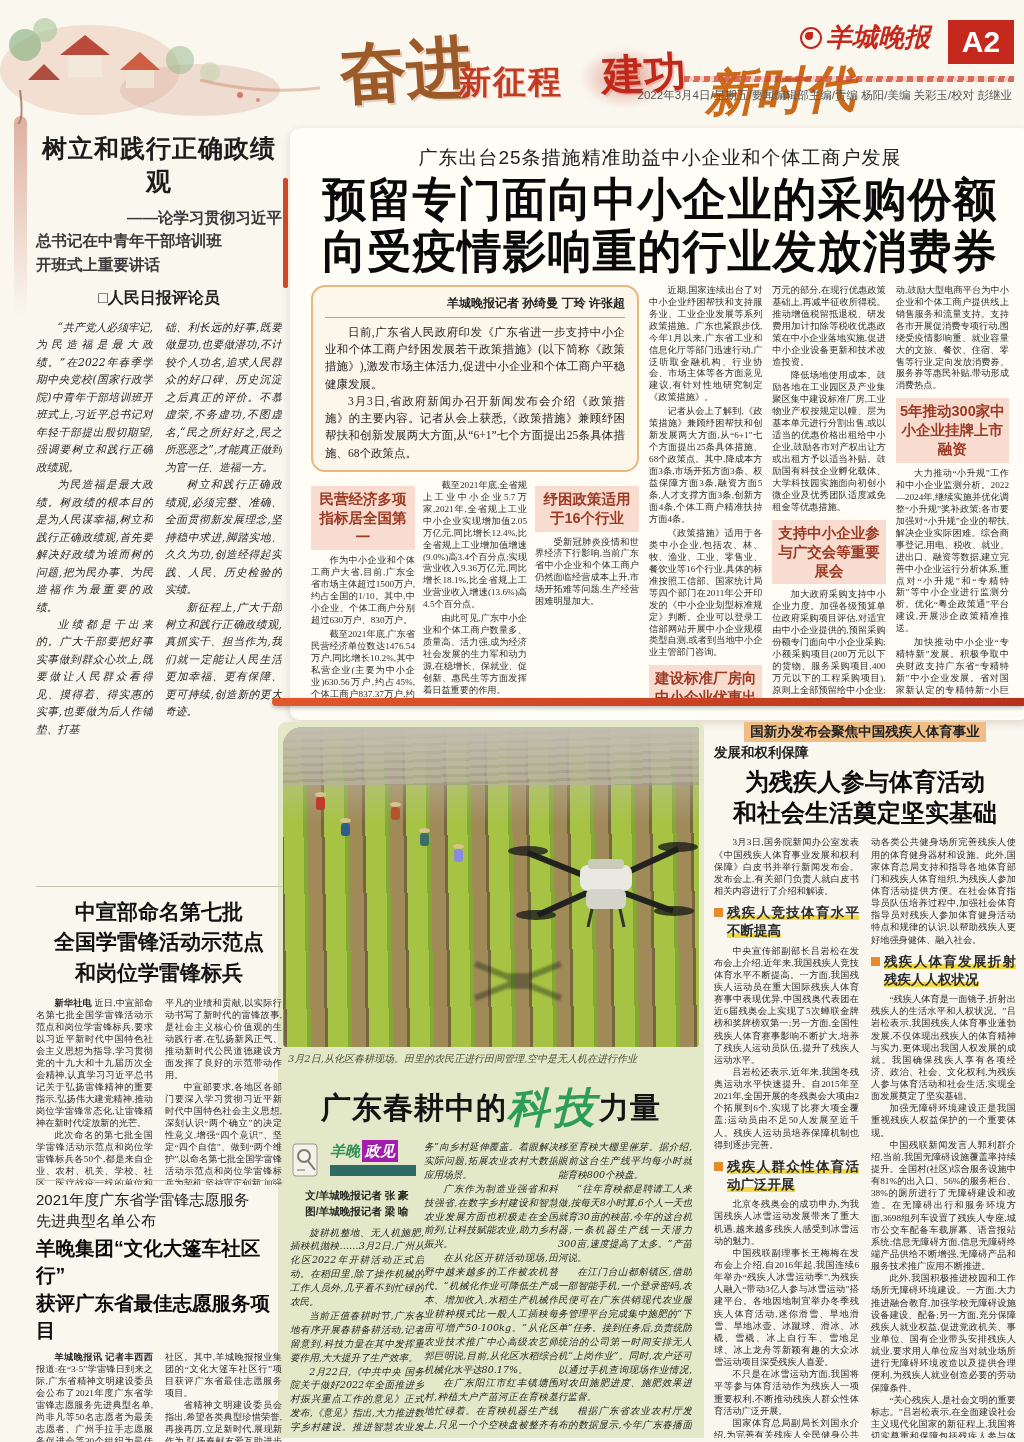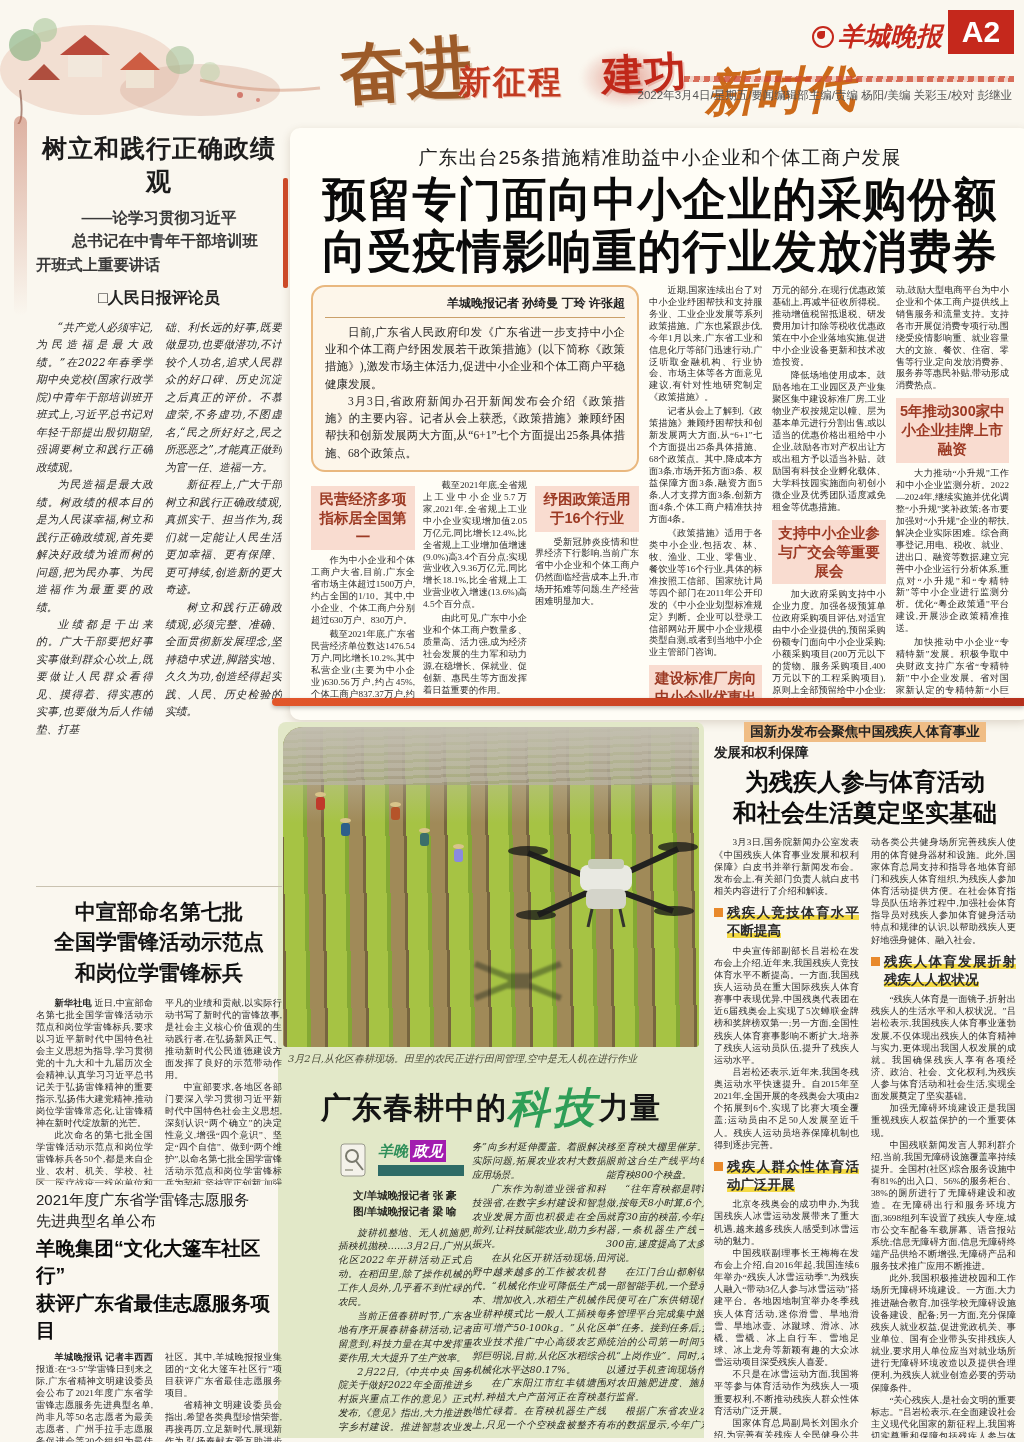--- a/index.html
+++ b/index.html
@@ -8,35 +8,35 @@
 
   
   .banner{position:absolute;left:0;top:0;width:1024px;height:124px;}
   .banner-art{position:absolute;left:0;top:0;}
   .slogan{position:absolute;left:330px;top:18px;width:600px;height:100px;font-family:"DejaVu Serif",serif;white-space:nowrap;}
   .sl1{position:absolute;left:10px;top:8px;font-size:66px;font-weight:bold;color:#9c5a28;transform:rotate(-4deg);text-shadow:2px 2px 0 rgba(156,90,40,.25);}
   .sl2{position:absolute;left:128px;top:42px;font-size:33px;font-weight:bold;color:#c23b22;letter-spacing:2px;text-shadow:1px 1px 0 #f2c9b8;}
   .sl3{position:absolute;left:272px;top:28px;font-size:42px;font-weight:bold;color:#c0281a;transform:rotate(-3deg);text-shadow:2px 2px 0 rgba(192,40,26,.2);}
   .sl4{position:absolute;left:375px;top:40px;font-size:50px;font-weight:bold;font-style:italic;color:#cc6a1a;transform:rotate(-2deg);}
   .splash{position:absolute;left:250px;top:30px;width:90px;height:60px;background:radial-gradient(closest-side,rgba(200,50,30,.45),rgba(200,50,30,0));filter:blur(2px);}
-  .masthead{position:absolute;right:10px;top:10px;display:flex;align-items:flex-end;gap:6px;}
+  .masthead{position:absolute;right:10px;top:20px;display:flex;align-items:flex-start;gap:18px;}
   .logo{display:flex;align-items:center;gap:4px;font-family:"DejaVu Serif",serif;font-weight:bold;font-style:italic;font-size:26px;color:#c5281c;}
   .logo-mark{width:18px;height:18px;border:2px solid #c5281c;border-radius:50%;position:relative;}
   .logo-mark::after{content:"";position:absolute;left:3px;top:3px;width:8px;height:8px;background:#c5281c;border-radius:50% 0 50% 50%;}
   .pageno{width:66px;height:44px;background:#c5281c;color:#fff;font-family:"Liberation Sans",sans-serif;font-size:30px;font-weight:bold;display:flex;align-items:center;justify-content:center;}
   .red-strip{position:absolute;right:10px;top:76px;width:330px;height:6px;background:repeating-linear-gradient(100deg,#cf4a33 0 6px,rgba(207,74,51,.25) 6px 10px);opacity:.8;}
   .dateline{position:absolute;right:12px;top:88px;font-family:"Liberation Sans",sans-serif;font-size:11.5px;color:#555;}
   .left-paint{position:absolute;left:14px;top:116px;width:13px;height:200px;background:linear-gradient(#c06a52,rgba(192,106,82,0));opacity:.5;border-radius:8px;}
 
   
   .zhengji{position:absolute;left:36px;top:132px;width:246px;height:742px;}
   .zj-title{font-family:"Liberation Sans",sans-serif;font-size:25px;font-weight:bold;color:#1c1c1c;letter-spacing:1px;text-align:center;}
   .zj-sub{font-family:"Liberation Sans",sans-serif;font-size:15.5px;font-weight:bold;color:#3a3a3a;line-height:1.5;margin-top:8px;}
-  .zj-sub .s1{display:block;text-align:center;}
-  .zj-sub .s2{display:block;margin-left:36px;}
+  .zj-sub .s1{display:block;text-align:right;}
+  .zj-sub .s2{display:block;}
   .zj-sub .s3{display:block;}
   .zj-byline{font-family:"Liberation Sans",sans-serif;font-size:16px;font-weight:bold;text-align:center;margin:12px 0 10px;color:#222;}
   .zj-cols{display:flex;gap:12px;height:540px;overflow:hidden;}
   .zj-col{flex:1;font-family:"DejaVu Serif",serif;font-style:italic;font-size:10.8px;line-height:1.62;color:#262626;text-align:justify;overflow:hidden;}
   .zj-col p{margin:0;text-indent:2em;}
 
   
   .main-card{position:absolute;left:290px;top:128px;width:726px;height:578px;background:#fffdf6;border-radius:10px;box-shadow:0 3px 10px rgba(90,60,30,.18);padding:7px;overflow:hidden;}
   .headline-rule{position:absolute;left:283px;top:178px;width:5px;height:110px;background:#cc4a28;border-radius:2px;}
   .main-bar{position:absolute;left:272px;top:698px;width:752px;height:8px;background:linear-gradient(90deg,#e2572b,#b5311d);border-radius:6px 0 0 6px;box-shadow:0 2px 4px rgba(0,0,0,.25);}
@@ -59,21 +59,21 @@
   .field{position:absolute;left:-60px;top:-40px;width:560px;height:420px;background:repeating-linear-gradient(96deg,#a6c344 0 20px,#84a834 20px 24px,#a08a58 24px 38px,#77653f 38px 41px);transform:rotate(-7deg);}
   .water{position:absolute;left:0;top:0;width:100%;height:30%;background:linear-gradient(rgba(196,192,178,.95),rgba(196,192,178,0));}
   .water2{position:absolute;left:0;top:0;width:100%;height:18%;background:repeating-linear-gradient(178deg,rgba(175,168,150,.8) 0 5px,rgba(140,133,112,.6) 5px 8px);}
   .farmer{position:absolute;width:9px;height:13px;border-radius:3px;}
   .farmer::before{content:"";position:absolute;left:-1px;top:-5px;width:11px;height:5px;background:#d8c48a;border-radius:50%;}
   .drone{position:absolute;left:54%;top:30%;width:190px;height:120px;}
   .drone-shadow{position:absolute;left:42%;top:70%;width:120px;height:60px;opacity:.4;filter:blur(1px);}
   .caption{position:absolute;left:10px;top:330px;width:406px;font-family:"DejaVu Serif",serif;font-style:italic;font-size:10px;color:#4a4a38;}
   .sp-title{position:absolute;left:0;top:358px;width:100%;text-align:center;font-family:"Liberation Sans",sans-serif;font-weight:900;font-size:30px;color:#141414;letter-spacing:1px;}
   .sp-accent{font-family:"DejaVu Serif",serif;font-size:42px;font-weight:bold;font-style:italic;color:#2e9e57;letter-spacing:4px;vertical-align:-4px;}
-  .sp-cols{position:absolute;left:12px;top:418px;width:402px;height:292px;display:flex;overflow:hidden;margin-left:48px;}
+  .sp-cols{position:absolute;left:12px;top:418px;width:402px;height:292px;display:flex;overflow:hidden;}
   .sp-col{flex:1;overflow:hidden;font-family:"DejaVu Serif",serif;font-style:italic;font-size:9.6px;line-height:1.45;color:#262620;text-align:justify;}
   .sp-col p{margin:0;text-indent:2em;}
   .badge{display:flex;gap:6px;align-items:flex-start;margin-bottom:6px;}
   .badge-stack{display:flex;flex-direction:column;}
   .badge-line{display:flex;align-items:center;gap:2px;font-family:"Liberation Sans",sans-serif;font-weight:bold;font-size:15px;}
   .badge-yw{color:#2f8f5a;}
   .badge-zj{background:#a21caf;color:#fff;padding:0 3px;}
   .badge-bar{width:86px;height:11px;background:#2e6b66;margin-top:3px;}
   .sp-byline{font-family:"Liberation Sans",sans-serif;font-style:normal;font-weight:bold;font-size:10.5px;line-height:1.5;margin:4px 0 6px;text-align:center;}
 
@@ -156,22 +156,22 @@
     </div>
     <div class="zj-byline">□人民日报评论员</div>
     <div class="zj-cols">
       <div class="zj-col">
         <p>“共产党人必须牢记,为民造福是最大政绩。”在2022年春季学期中央党校(国家行政学院)中青年干部培训班开班式上,习近平总书记对年轻干部提出殷切期望,强调要树立和践行正确政绩观。</p>
         <p>为民造福是最大政绩。树政绩的根本目的是为人民谋幸福,树立和践行正确政绩观,首先要解决好政绩为谁而树的问题,把为民办事、为民造福作为最重要的政绩。</p>
         <p>业绩都是干出来的。广大干部要把好事实事做到群众心坎上,既要做让人民群众看得见、摸得着、得实惠的实事,也要做为后人作铺垫、打基</p>
       </div>
       <div class="zj-col">
         <p style="text-indent:0">础、利长远的好事,既要做显功,也要做潜功,不计较个人功名,追求人民群众的好口碑、历史沉淀之后真正的评价。不慕虚荣,不务虚功,不图虚名,“民之所好好之,民之所恶恶之”,才能真正做到为官一任、造福一方。</p>
+        <p>树立和践行正确政绩观,必须完整、准确、全面贯彻新发展理念,坚持稳中求进,脚踏实地、久久为功,创造经得起实践、人民、历史检验的实绩。</p>
         <p>新征程上,广大干部树立和践行正确政绩观,真抓实干、担当作为,我们就一定能让人民生活更加幸福、更有保障、更可持续,创造新的更大奇迹。</p>
-        <p>树立和践行正确政绩观,必须完整、准确、全面贯彻新发展理念,坚持稳中求进,脚踏实地、久久为功,创造经得起实践、人民、历史检验的实绩。</p>
       </div>
     </div>
   </div>
 
   <div class="main-card">
     <div class="kicker">广东出台25条措施精准助益中小企业和个体工商户发展</div>
     <div class="headline">预留专门面向中小企业的采购份额</div>
     <div class="headline">向受疫情影响重的行业发放消费券</div>
     <div class="main-body">
       <div class="lead-block">

